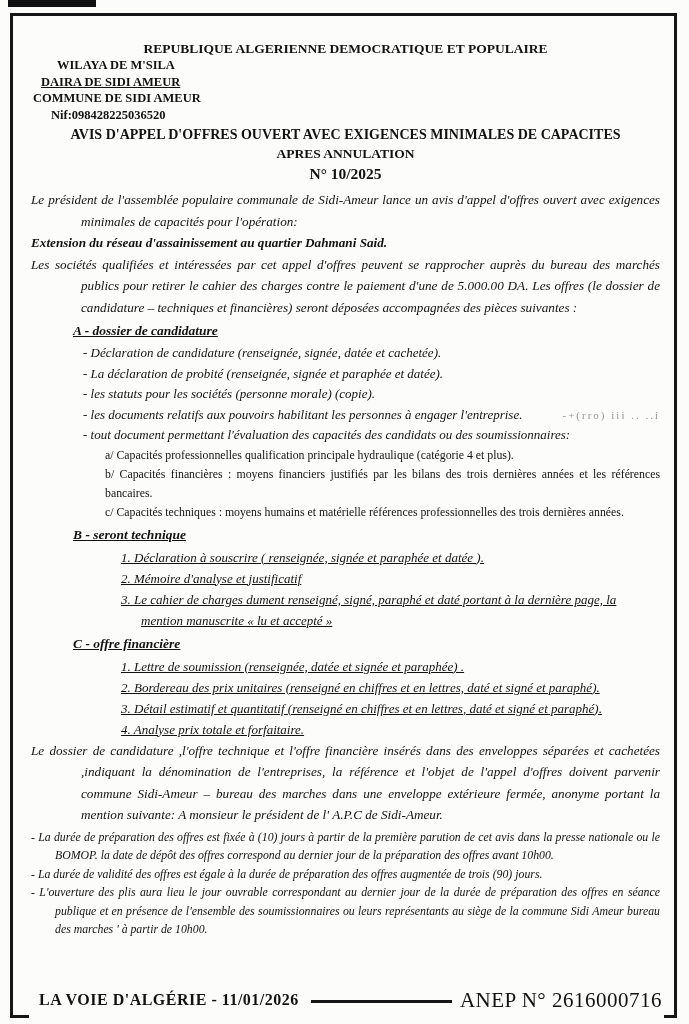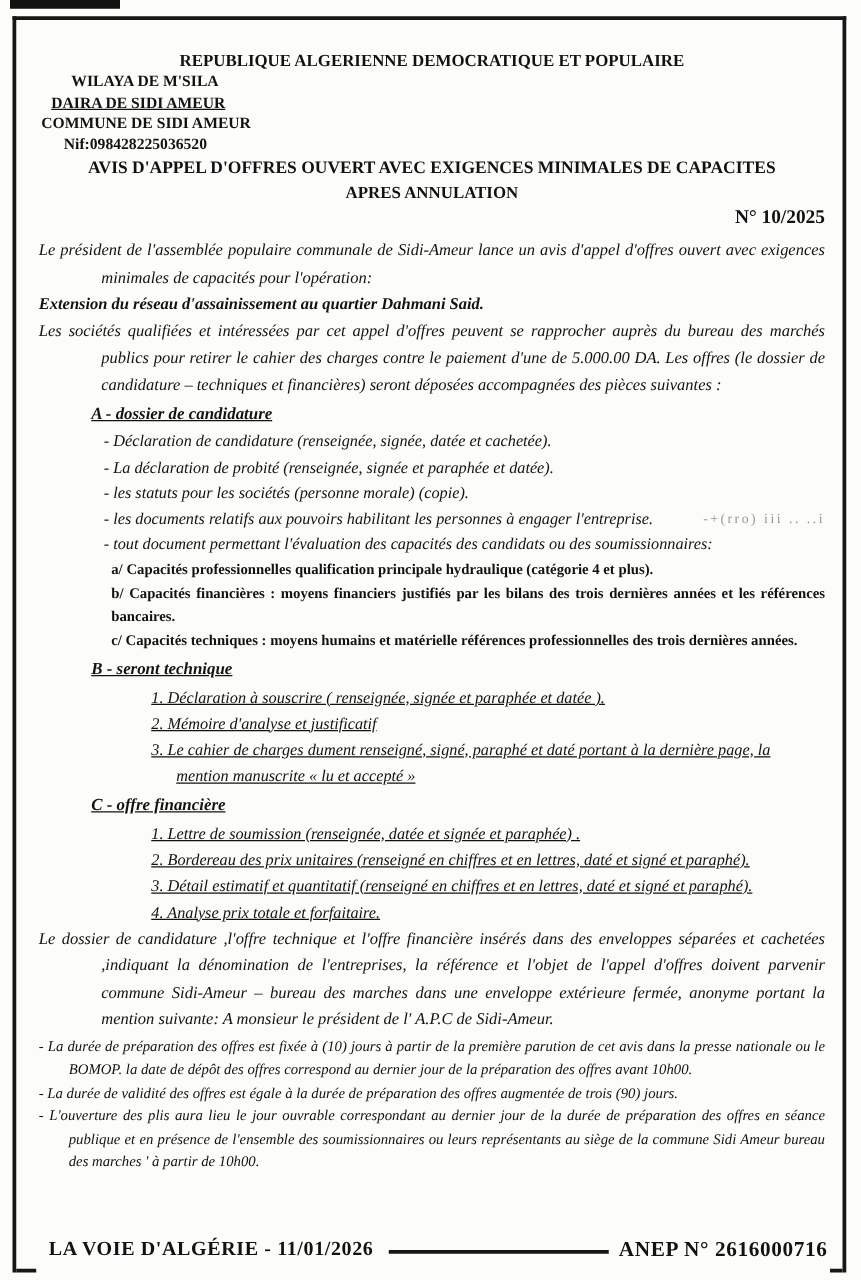--- a/index.html
+++ b/index.html
@@ -26,37 +26,37 @@
 
   .c{text-align:center;}
   .h-republic{margin-top:25px;font-size:13.5px;font-weight:bold;}
   .agency{font-size:12.5px;font-weight:bold;line-height:16.5px;}
   .agency.wilaya{padding-left:26px;}
   .agency.daira{padding-left:10px;text-decoration:underline;}
   .agency.commune{padding-left:2px;}
   .agency.nif{padding-left:20px;}
   .h-avis{margin-top:4px;font-size:14px;font-weight:bold;}
   .h-annul{font-size:13.5px;font-weight:bold;margin-top:3px;}
-  .h-num{font-size:15.5px;font-weight:bold;margin-top:3px;margin-bottom:6px;text-align:right;}
+  .h-num{font-size:15.5px;font-weight:bold;margin-top:3px;margin-bottom:6px;}
 
   .body-txt{font-style:italic;font-size:13.2px;line-height:21.5px;text-align:justify;}
   .hang{padding-left:50px;text-indent:-50px;margin:0;}
   .op-line{font-weight:bold;font-style:italic;font-size:13.2px;line-height:21.5px;margin:0;}
 
   .sec-head{
     font-weight:bold;font-style:italic;font-size:13.5px;
     text-decoration:underline;margin:2px 0 2px 42px;line-height:21px;
   }
   .dash-item{
     font-style:italic;font-size:13px;line-height:20.5px;
     margin-left:52px;padding-left:14px;text-indent:-14px;
   }
   .sub-item{
-    font-style:normal;font-weight:bold;font-size:11.8px;line-height:19px;
-    margin-left:58px;text-align:justify;
+    font-style:normal;font-weight:normal;font-size:11.8px;line-height:19px;
+    margin-left:74px;text-align:justify;
   }
   .num-item{
     font-style:italic;font-size:13px;line-height:21px;
     margin-left:90px;padding-left:20px;text-indent:-20px;text-decoration:underline;
   }
   .note{
     font-style:italic;font-size:11.8px;line-height:18.5px;
     padding-left:24px;text-indent:-24px;margin:0;text-align:justify;
   }
   .notes-wrap{margin-top:2px;}
@@ -68,21 +68,21 @@
   }
   .stub{border-bottom:3px solid #161616;align-self:flex-end;}
   .stub.left{width:16px;}
   .stub.right{width:10px;}
   .f-journal{
     font-weight:bold;font-size:16px;letter-spacing:.5px;
     padding:0 8px 2px 10px;white-space:nowrap;
   }
   .f-line{flex:1;border-bottom:3px solid #161616;margin:0 4px;}
   .f-anep{
-    font-weight:bold;font-size:17px;letter-spacing:.5px;
+    font-weight:normal;font-size:21px;letter-spacing:.5px;
     padding:0 2px 2px 4px;white-space:nowrap;
   }
 </style>
 </head>
 <body>
 
 <div class="sheet">
   <div class="scan-mark"></div>
 
   <div class="frame">

